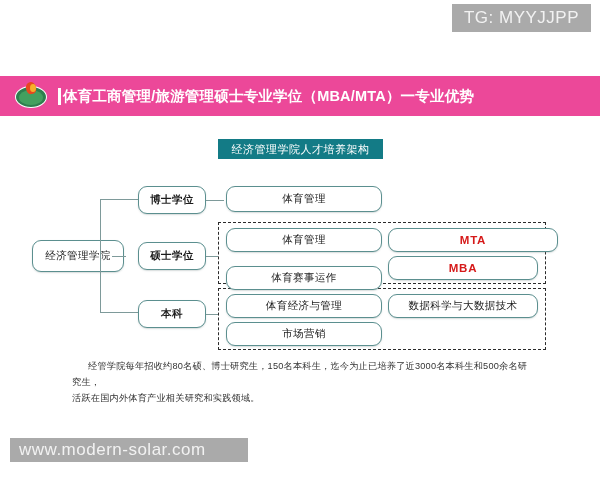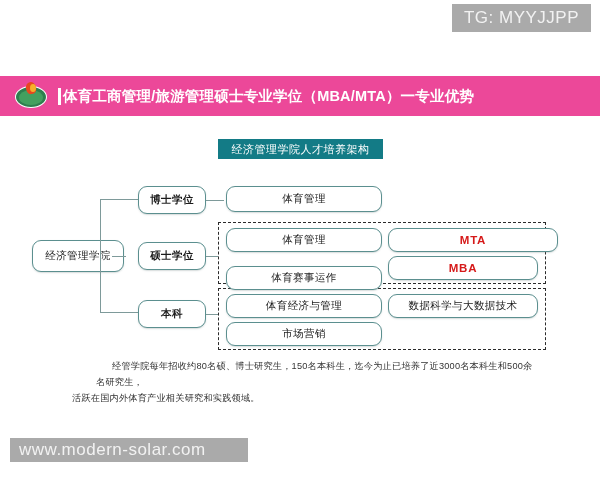--- a/index.html
+++ b/index.html
@@ -191,21 +191,21 @@
   #caption {
     position: absolute;
     left: 72px;
     top: 358px;
     width: 462px;
     color: #333333;
     font-size: 9.2px;
     line-height: 16px;
     letter-spacing: 0.2px;
   }
-  #caption .l1 { display: block; text-indent: 16px; margin-left: 24px; }
+  #caption .l1 { display: block; text-indent: 16px; }
   #caption .l2 { display: block; }
 </style>
 </head>
 <body>
 
 <div id="page">
 
   <div class="watermark" id="wm-top">TG: MYYJJPP</div>
 
   <div id="banner">

